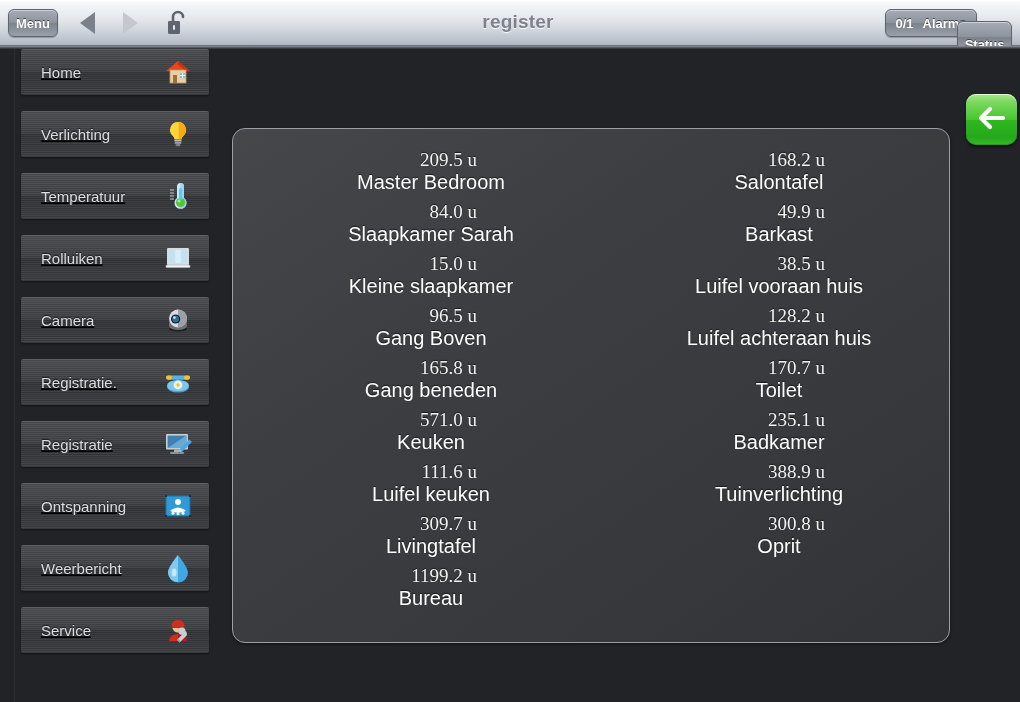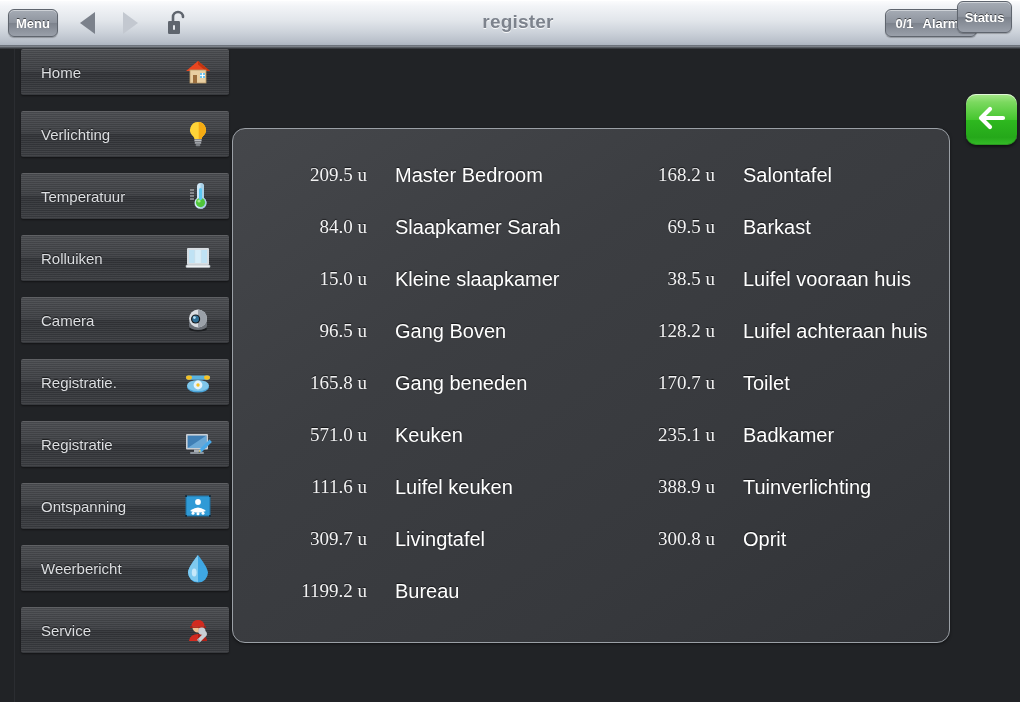--- a/index.html
+++ b/index.html
@@ -38,21 +38,21 @@
     font-size: 13px;
     font-weight: bold;
     text-shadow: 0 -1px 0 rgba(0,0,0,0.55);
     background: linear-gradient(to bottom, #a6acb5 0%, #8e949e 48%, #7d838d 52%, #9aa0aa 100%);
     box-shadow: inset 0 1px 0 rgba(255,255,255,0.45), 0 1px 1px rgba(0,0,0,0.25);
     cursor: pointer;
     white-space: nowrap;
   }
   #menu-btn  { left: 8px;  top: 9px;  width: 50px; height: 28px; font-size: 13px; }
   #alarms-btn{ left: 885px;top: 9px;  width: 92px; height: 28px; }
-  #status-btn{ left: 957px;top: 1px;  width: 55px; height: 32px; }
+  #status-btn{ left: 957px;top: 21px;  width: 55px; height: 32px; align-items: flex-end; }
   #alarms-count { margin-right: 9px; }
 
   .nav-arrow {
     position: absolute;
     top: 12px;
     width: 0; height: 0;
     cursor: pointer;
   }
   #nav-back {
     left: 80px;
@@ -94,32 +94,33 @@
     left: 14px; top: 0;
     width: 1px; height: 653px;
     background: #2b2d31;
   }
 
   
   #sidebar { position: absolute; left: 21px; top: 49px; width: 188px; }
 
   .side-item {
     position: relative;
-    width: 208px; height: 46px;
+    width: 188px; height: 46px;
     margin-bottom: 16px;
     border-radius: 2px;
     display: flex; align-items: center;
     cursor: pointer;
     background-color: #3a3c3f;
     background-image:
       repeating-linear-gradient(to bottom,
         rgba(255,255,255,0.055) 0px, rgba(255,255,255,0.055) 1px,
         rgba(0,0,0,0.05) 1px, rgba(0,0,0,0.05) 2px),
       linear-gradient(to bottom, #4a4c50 0%, #3d3f43 48%, #303236 52%, #3a3c40 100%);
     box-shadow: inset 0 1px 0 rgba(255,255,255,0.07), 0 1px 2px rgba(0,0,0,0.45);
+    text-decoration: underline;
   }
   .side-label {
     margin-left: 20px;
     font-size: 15px;
     color: #dcdee1;
     text-shadow: 0 -1px 1px rgba(0,0,0,0.7);
     white-space: nowrap;
   }
   .side-icon {
     position: absolute;
@@ -143,20 +144,21 @@
   }
 
   .col { position: absolute; top: 20px; }
   #col-left  { left: 14px;  width: 340px; }
   #col-right { left: 362px; width: 340px; }
 
   .row {
     height: 52px;
     display: flex;
     align-items: center;
+    flex-direction: column;
   }
   .row-value {
     width: 120px;
     text-align: right;
     font-family: "Liberation Serif", serif;
     font-size: 19px;
     color: #f2f2f3;
     text-shadow: 0 -1px 1px rgba(0,0,0,0.65);
     white-space: nowrap;
   }
@@ -399,21 +401,21 @@
         <div class="row-value">1199.2 u</div>
         <div class="row-label">Bureau</div>
       </div>
     </div>
   <div id="col-right" class="col">
       <div class="row">
         <div class="row-value">168.2 u</div>
         <div class="row-label">Salontafel</div>
       </div>
       <div class="row">
-        <div class="row-value">69.5 u</div>
+        <div class="row-value">49.9 u</div>
         <div class="row-label">Barkast</div>
       </div>
       <div class="row">
         <div class="row-value">38.5 u</div>
         <div class="row-label">Luifel vooraan huis</div>
       </div>
       <div class="row">
         <div class="row-value">128.2 u</div>
         <div class="row-label">Luifel achteraan huis</div>
       </div>

